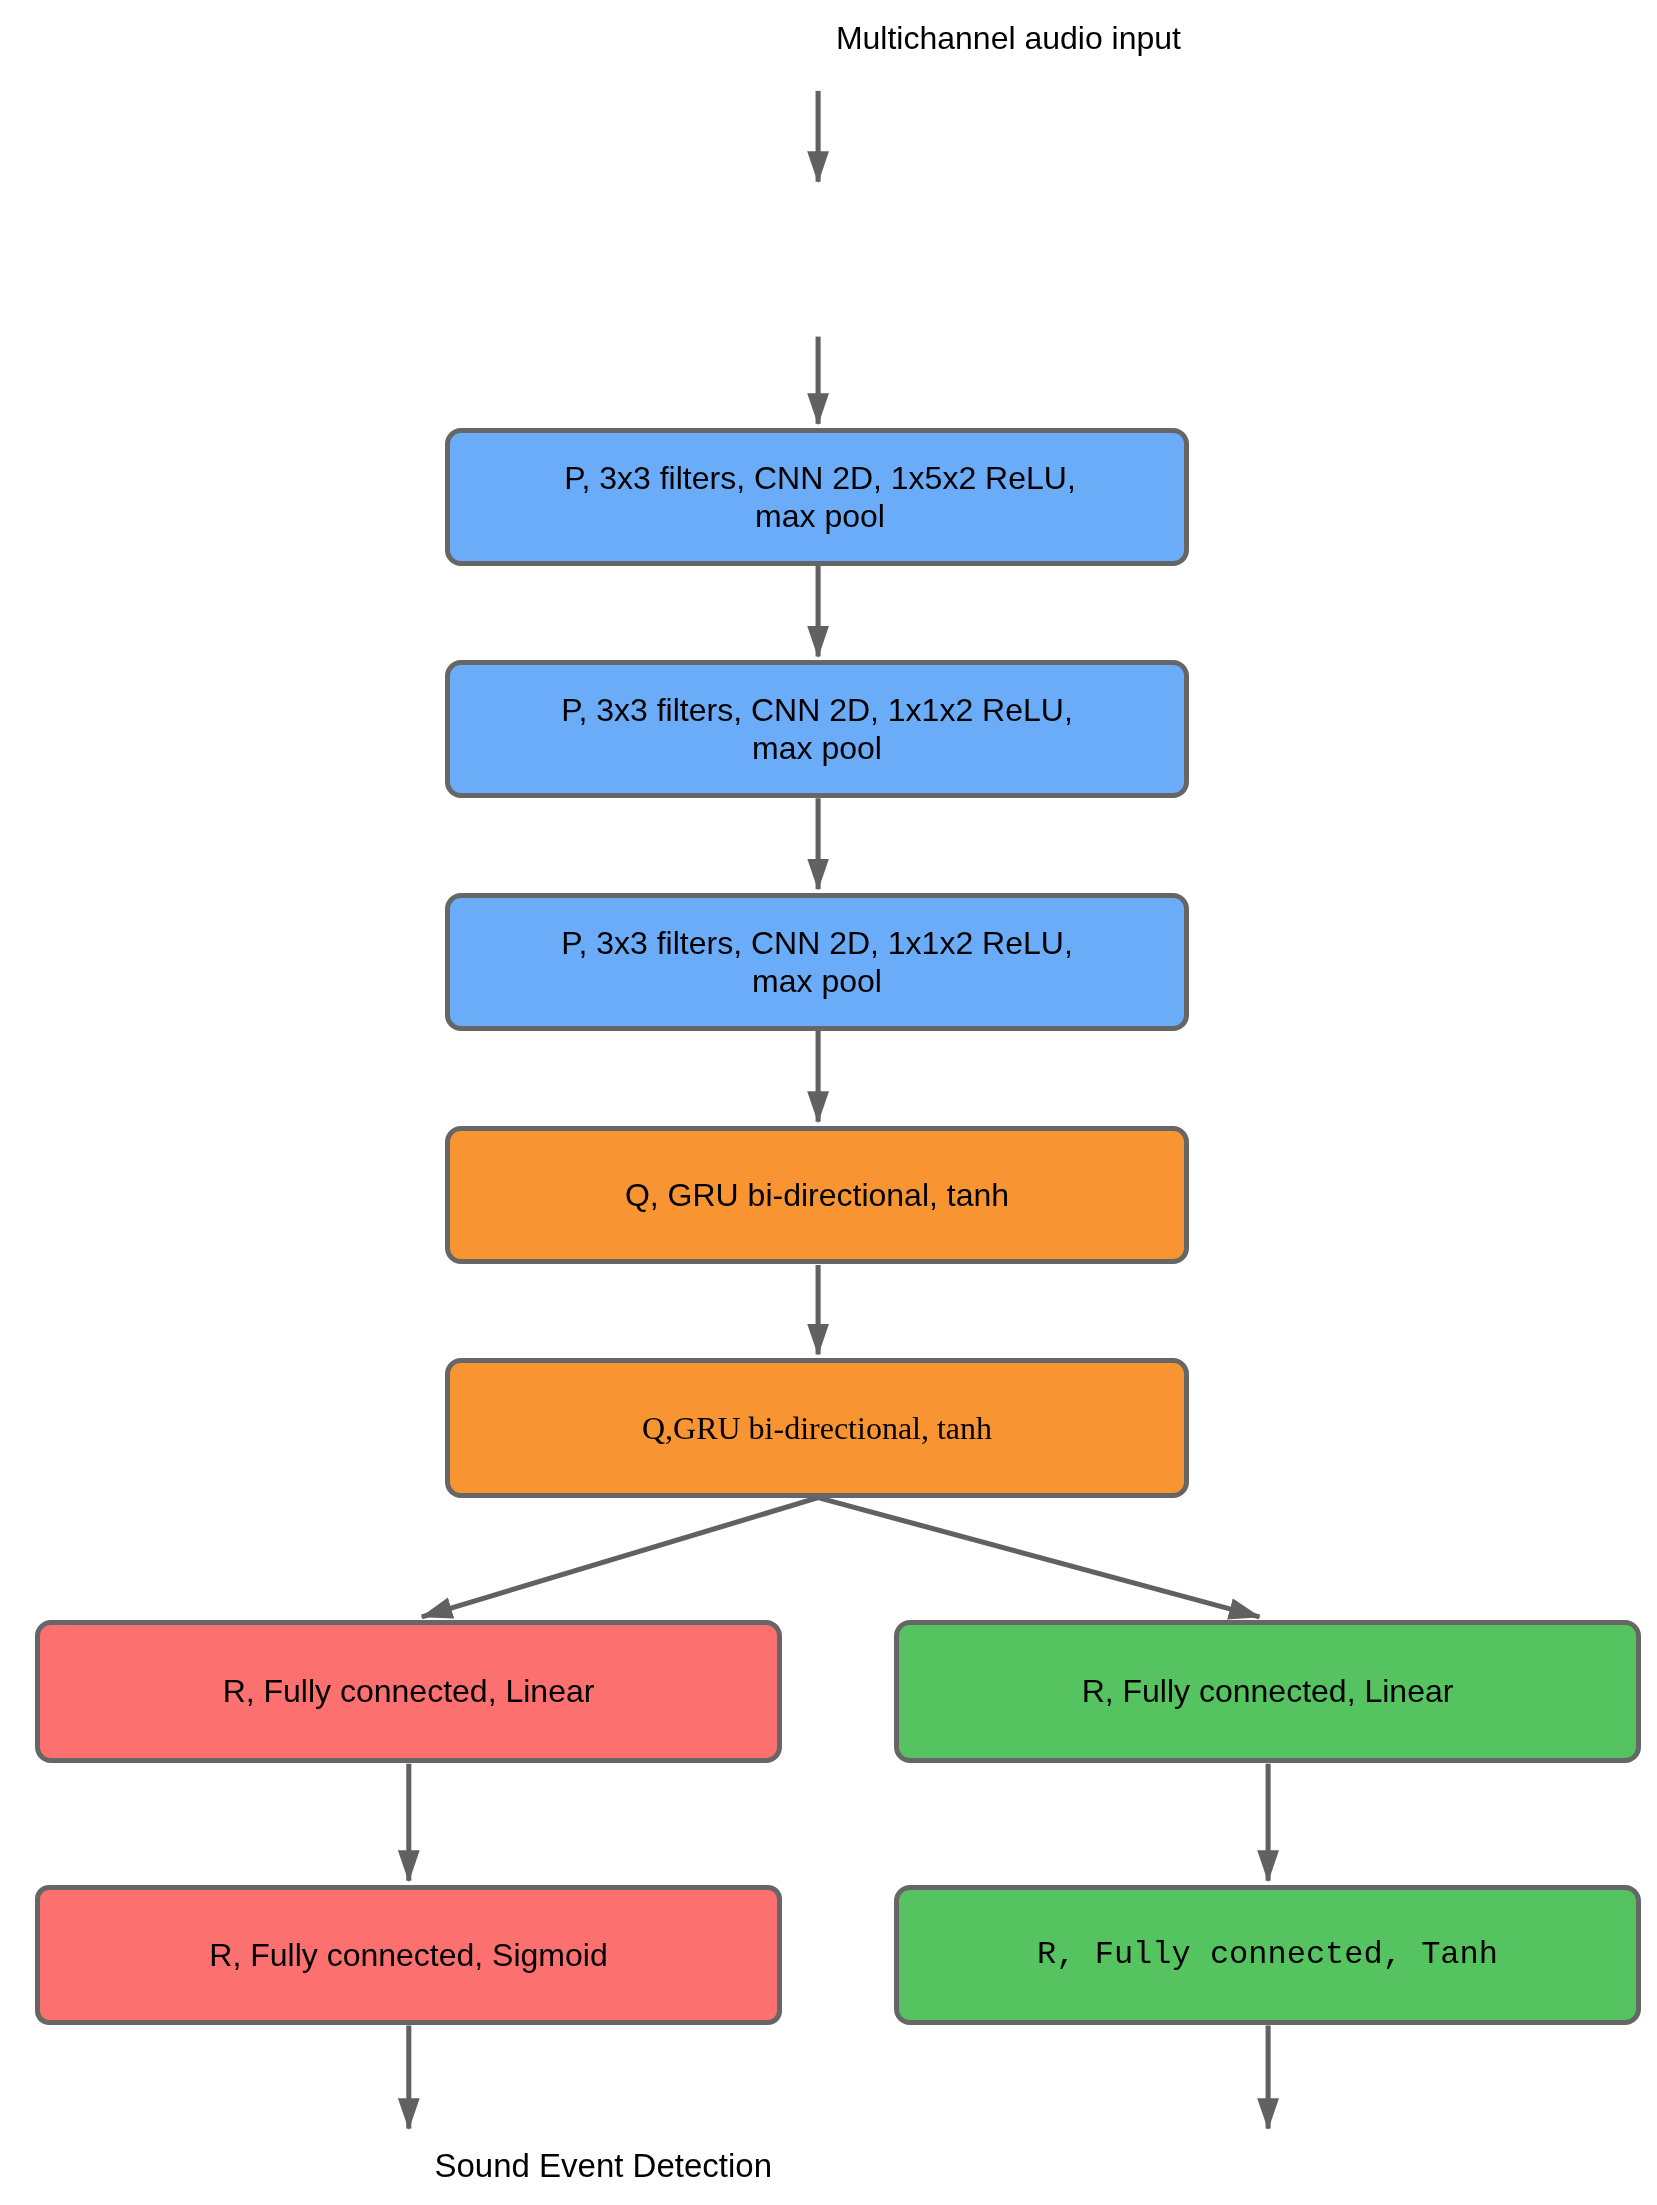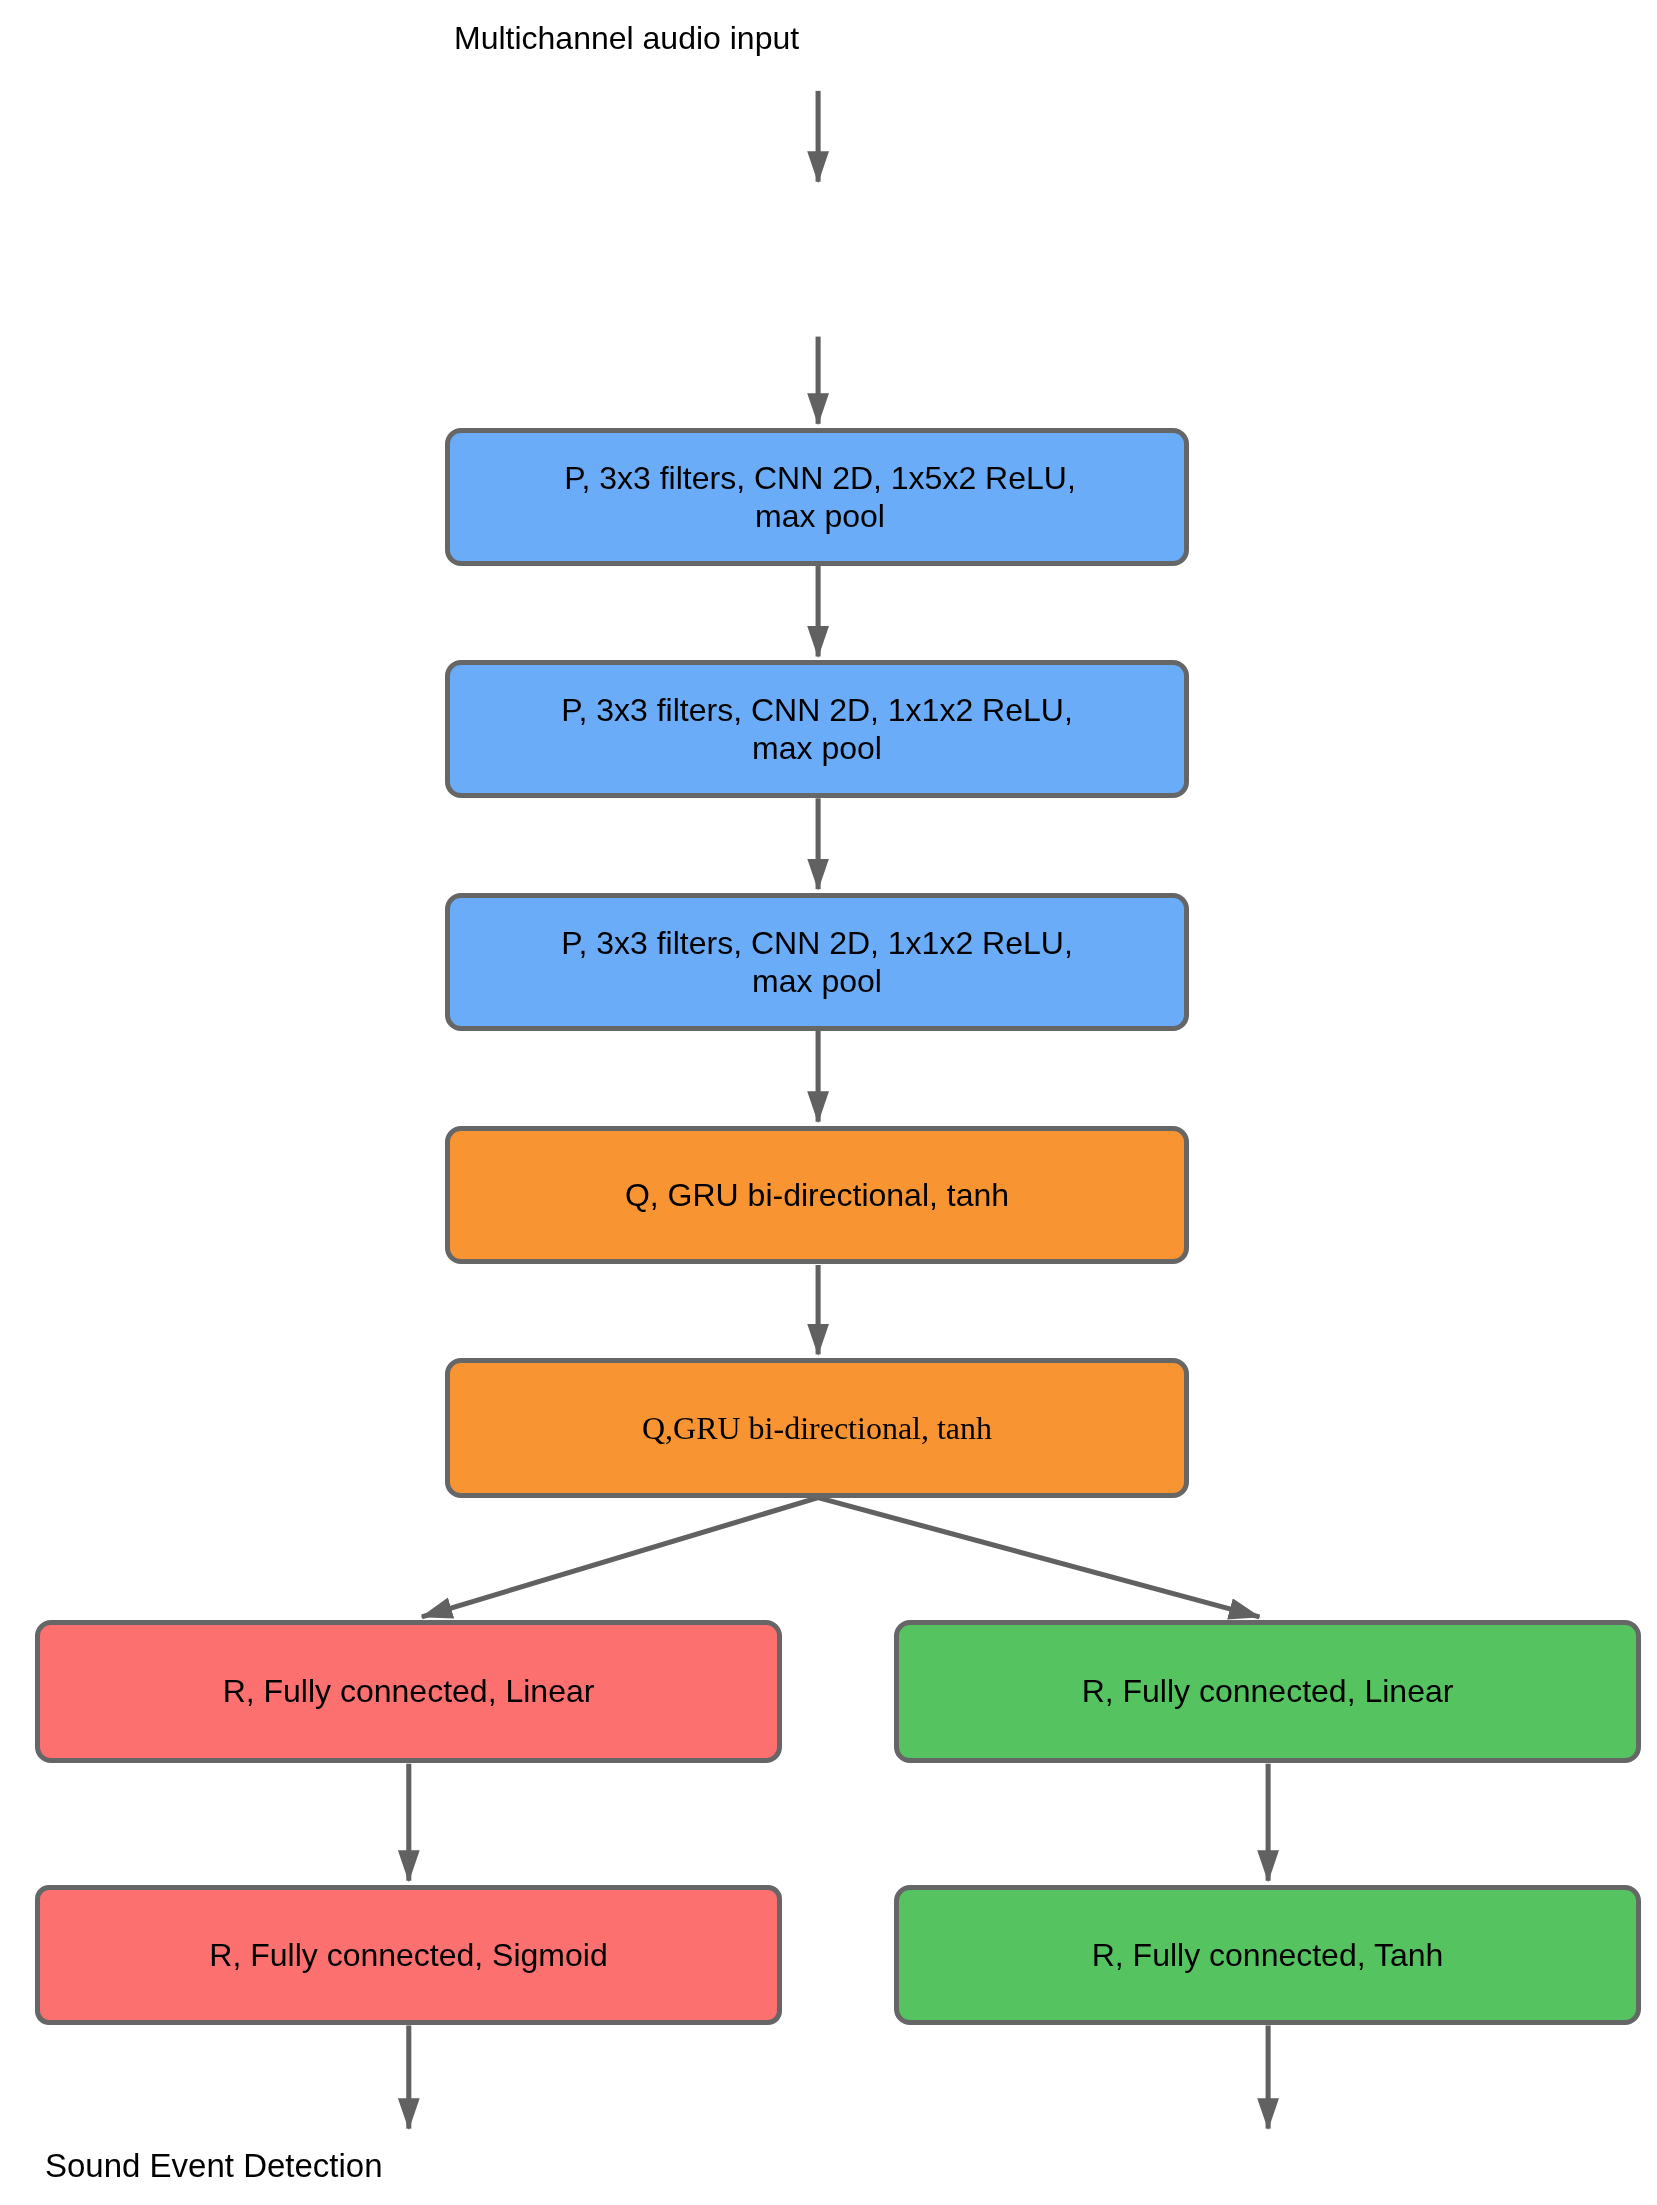--- a/index.html
+++ b/index.html
@@ -33,21 +33,21 @@
     align-items: center;
     justify-content: center;
     text-align: center;
     font-size: 32px;
     line-height: 1.2;
     white-space: pre-line;
     padding: 0 22px;
   }
   .free-label {
     position: absolute;
-    text-align: left;
+    text-align: right;
     font-size: 33px;
     line-height: 1.2;
   }
   .title-label { font-size: 32px; }
 </style>
 </head>
 <body>
 
 <div class="canvas">
 
@@ -90,17 +90,17 @@
   <div class="node" style="left: 445px; top: 1358px; width: 744px; height: 140px; background-color: rgb(249, 148, 51); font-family: Liberation Serif, serif;">Q,GRU bi-directional, tanh</div>
 
   <div class="node" style="left: 35px; top: 1620px; width: 747px; height: 143px; background-color: rgb(252, 113, 112);">R, Fully connected, Linear</div>
 
   <div class="node" style="left: 35px; top: 1885px; width: 747px; height: 140px; background-color: rgb(252, 113, 112); border-radius: 14px;">R, Fully connected, Sigmoid</div>
 
   <div class="free-label" style="left:45px; top:2146px; width:727px;">Sound Event Detection</div>
 
   <div class="node" style="left: 894px; top: 1620px; width: 747px; height: 143px; background-color: rgb(85, 195, 95);">R, Fully connected, Linear</div>
 
-  <div class="node" style="left: 894px; top: 1885px; width: 747px; height: 140px; background-color: rgb(85, 195, 95);">R, Fully connected, Tanh</div>
+  <div class="node" style="left: 894px; top: 1885px; width: 747px; height: 140px; background-color: rgb(85, 195, 95); font-family: Liberation Mono, monospace;">R, Fully connected, Tanh</div>
 
 
 </div>
 
 
 </body></html>

